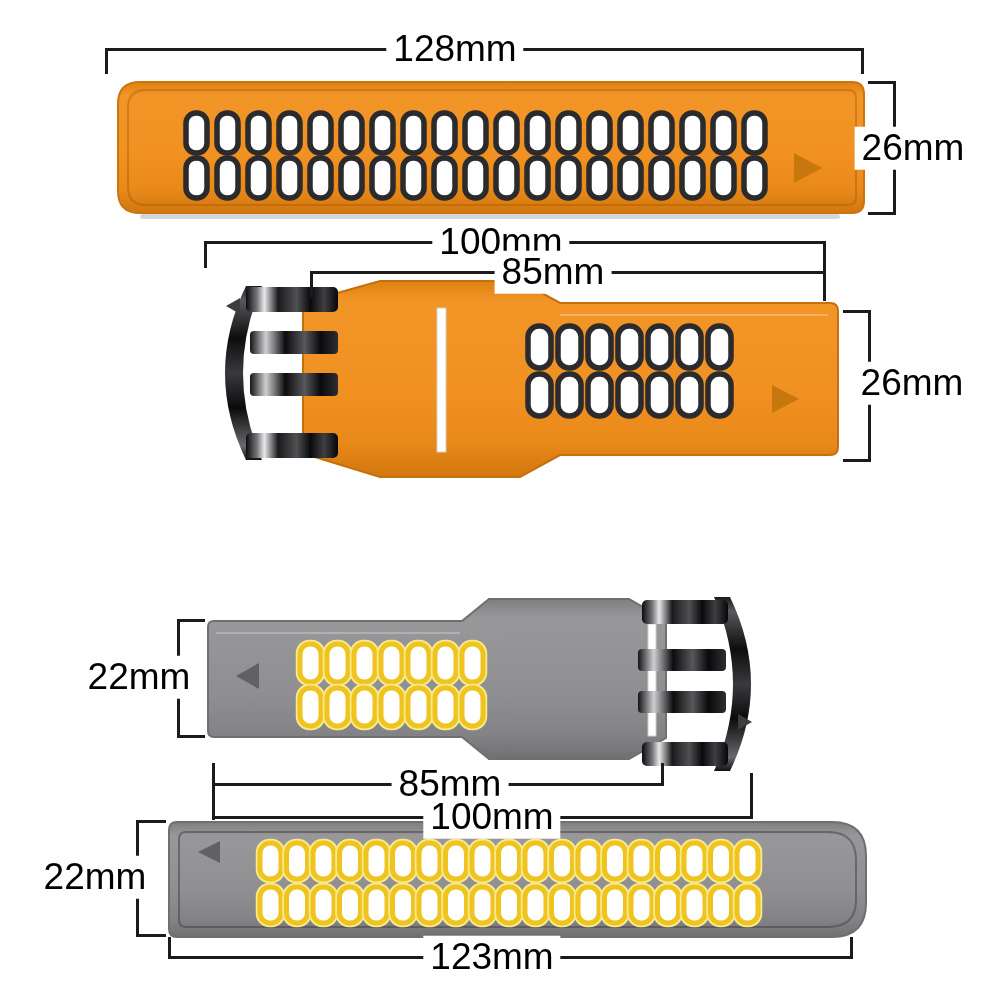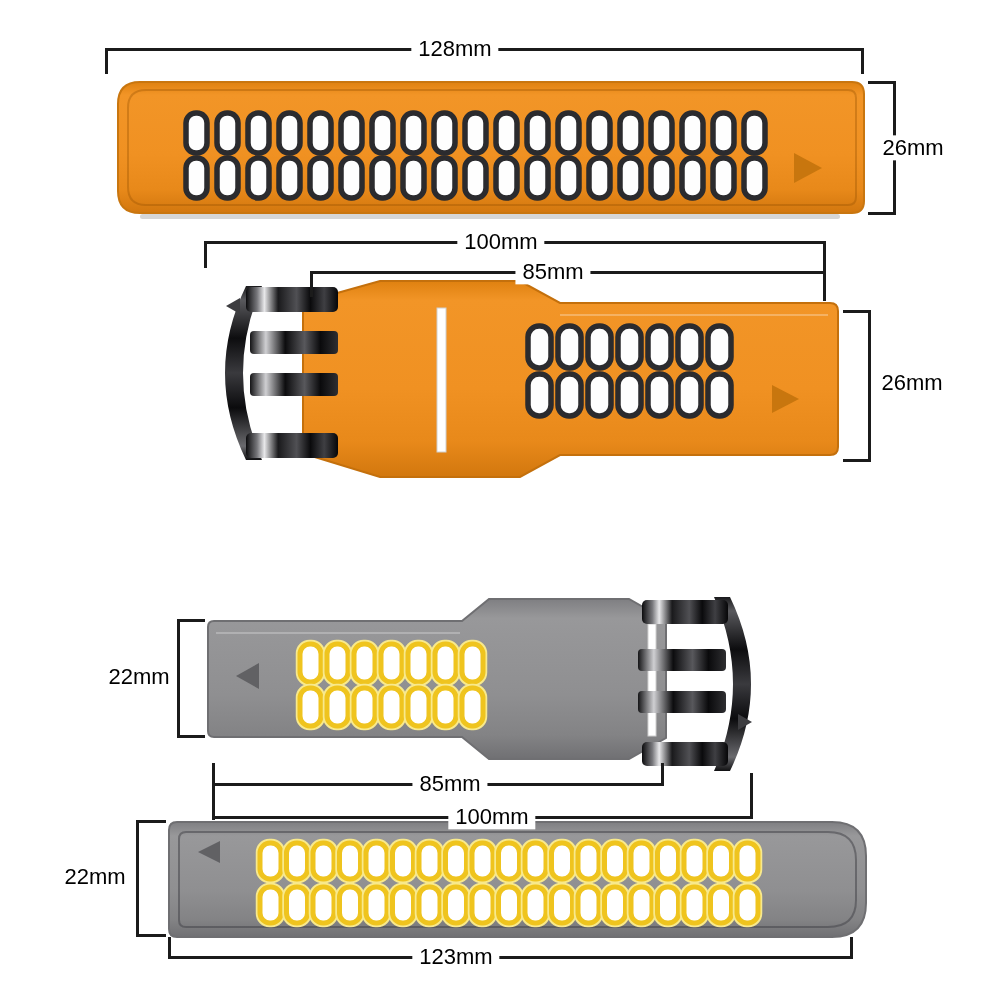--- a/index.html
+++ b/index.html
@@ -1,20 +1,20 @@
 <!DOCTYPE html>
 <html><head>
 <meta charset="utf-8">
 <style>
   html,body{margin:0;padding:0;background:#ffffff;}
   #canvas{position:relative;width:1000px;height:1000px;background:#ffffff;overflow:hidden;
           font-family:"Liberation Sans", sans-serif;}
   #art{position:absolute;left:0;top:0;z-index:1;}
   .dl{position:absolute;background:#1b1b1b;z-index:2;}
-  .dim-label{position:absolute;transform:translate(-50%,-50%);font-size:22px;color:#000;
+  .dim-label{position:absolute;transform:translate(-50%,-50%);font-size:37px;color:#000;
              background:#ffffff;padding:0 7px;white-space:nowrap;z-index:3;line-height:1.15;}
 </style>
 </head>
 <body>
 
 <div id="canvas">
 
   <svg id="art" width="1000" height="1000" viewBox="0 0 1000 1000">
     <defs>
       <linearGradient id="gradOrange" x1="0" y1="0" x2="0" y2="1">
@@ -308,14 +308,14 @@
 
   <div class="dim-label" style="left:455px;top:49px">128mm</div>
   <div class="dim-label" style="left:913px;top:148px">26mm</div>
   <div class="dim-label" style="left:501px;top:242px">100mm</div>
   <div class="dim-label" style="left:553px;top:272px">85mm</div>
   <div class="dim-label" style="left:912px;top:383px">26mm</div>
   <div class="dim-label" style="left:139px;top:677px">22mm</div>
   <div class="dim-label" style="left:450px;top:784px">85mm</div>
   <div class="dim-label" style="left:492px;top:817px">100mm</div>
   <div class="dim-label" style="left:95px;top:877px">22mm</div>
-  <div class="dim-label" style="left:456px;top:957px">123mm</div>
+  <div class="dim-label" style="left:492px;top:957px">123mm</div>
 </div>
 
 </body></html>

